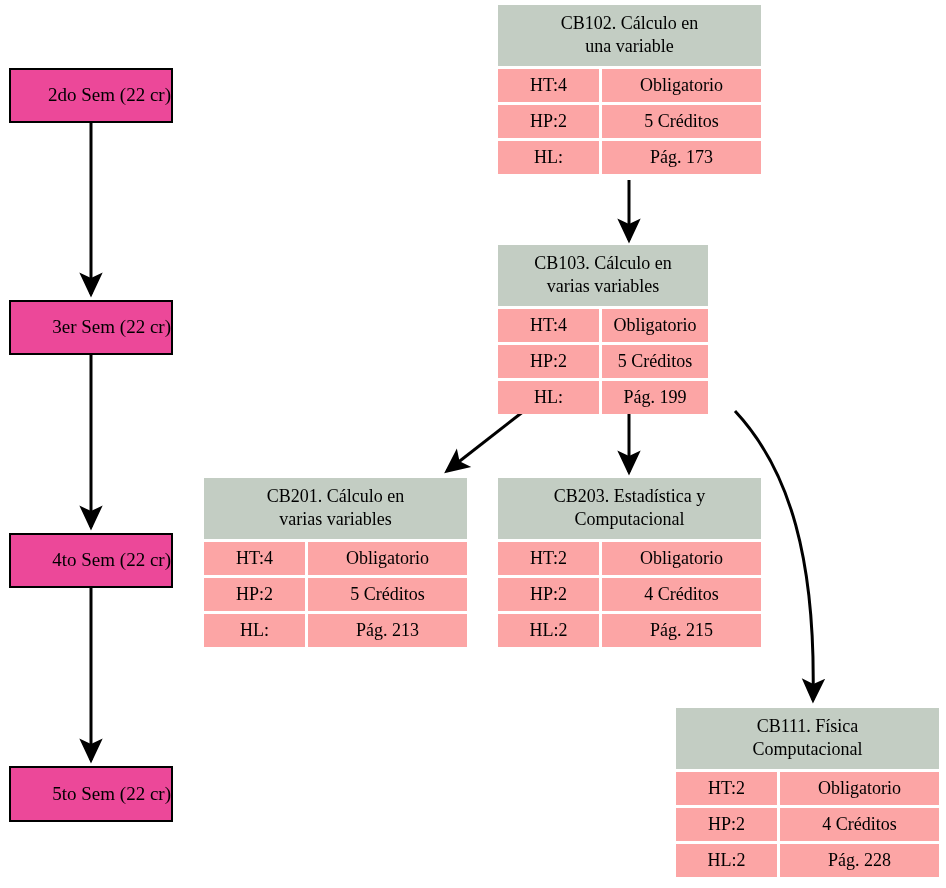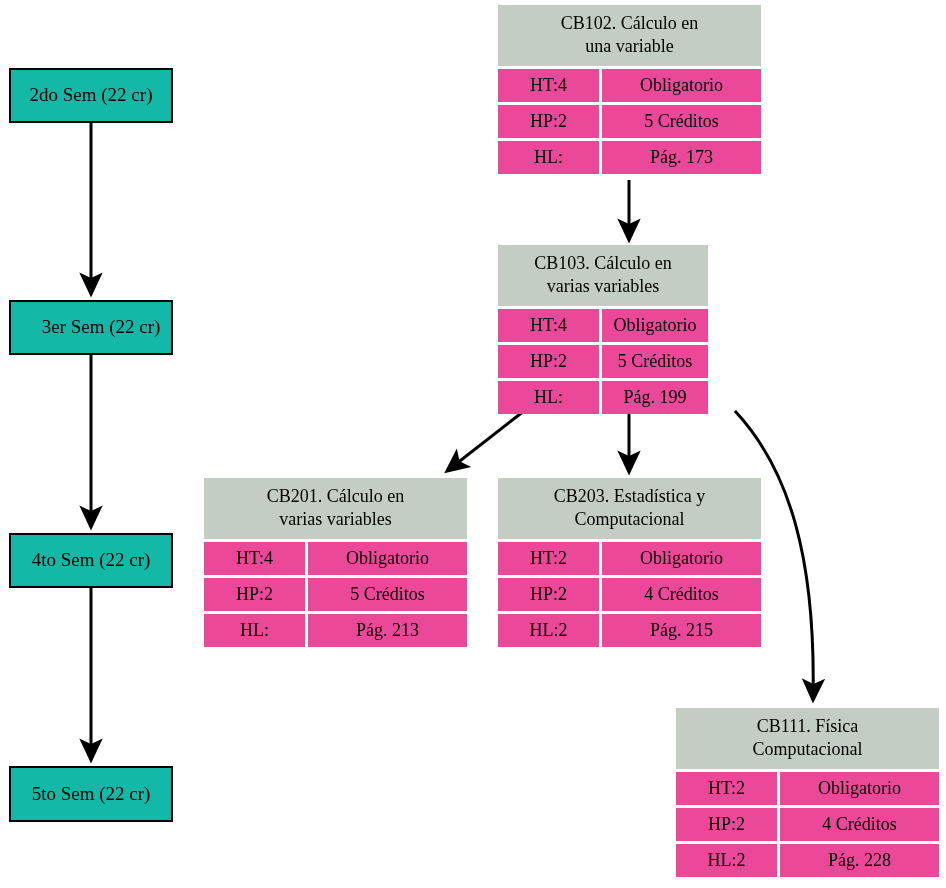--- a/index.html
+++ b/index.html
@@ -21,24 +21,24 @@
     top: 0;
     width: 946px;
     height: 888px;
   }
 
   
   .sem-box {
     position: absolute;
     box-sizing: border-box;
     border: 2px solid #000000;
-    background: #14b8a6;
+    background: #ec4899;
     display: flex;
     align-items: center;
-    justify-content: center;
+    justify-content: flex-end;
   }
   .sem-label {
     font-size: 19px;
     line-height: 1.1;
     white-space: nowrap;
   }
 
   
   .course-card {
     position: absolute;
@@ -55,21 +55,21 @@
   .card-header .hdr-line {
     display: block;
     white-space: nowrap;
   }
   .card-row {
     display: flex;
     margin-top: 3px;
     height: 33px;
   }
   .cell {
-    background: #ec4899;
+    background: #fca5a5;
     display: flex;
     align-items: center;
     justify-content: center;
     font-size: 18px;
     box-sizing: border-box;
     white-space: nowrap;
   }
   .cell-left {
     flex: 0 0 101px;
     width: 101px;

